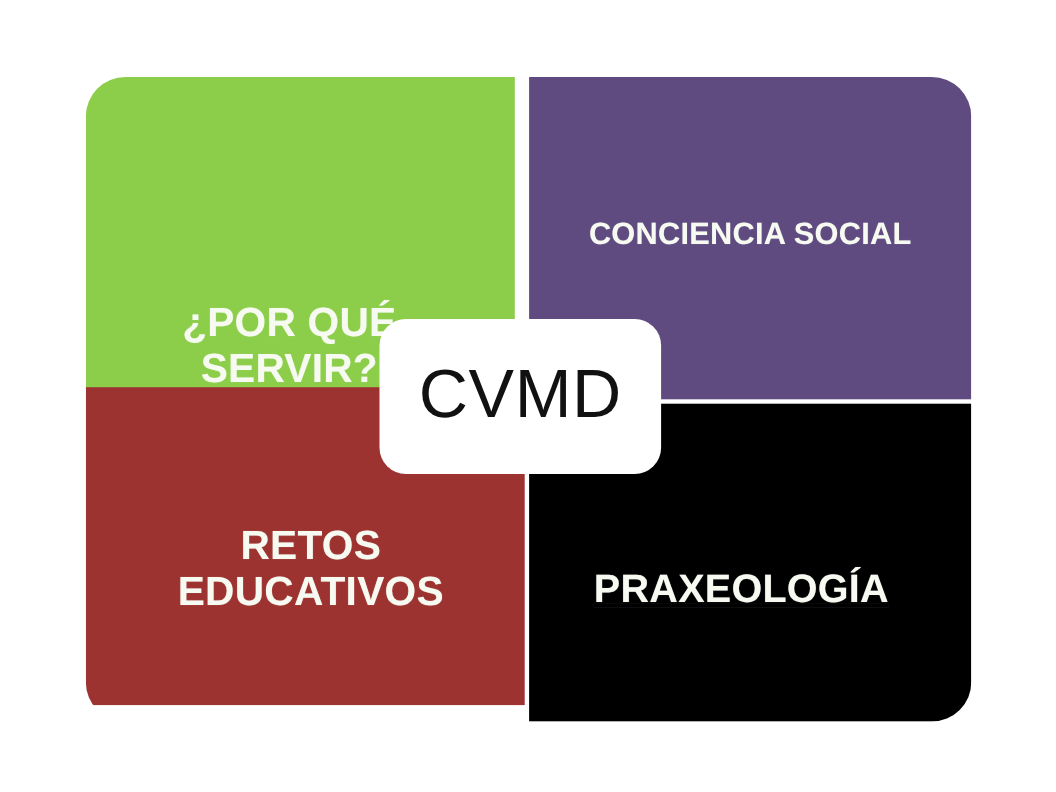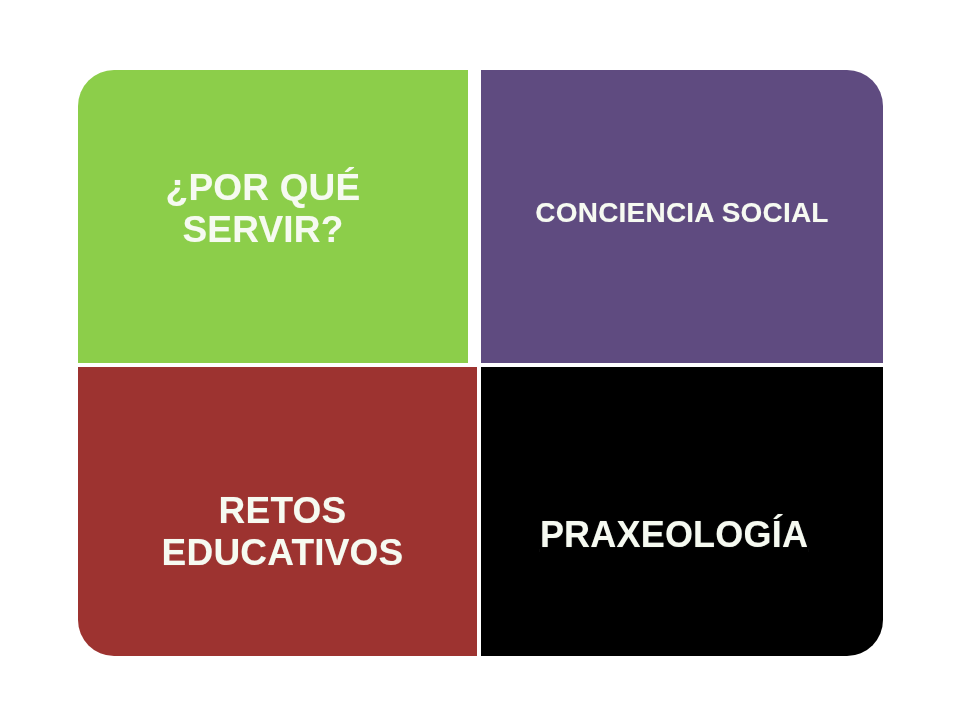--- a/index.html
+++ b/index.html
@@ -57,20 +57,21 @@
     padding: 0 10px;
   }
 
   
   #quad-why {
     left: 0;
     top: 0;
     width: 390px;
     height: 293px;
     background: #8cce4a;
+    align-items: flex-end;
   }
   #quad-why .quad-label {
     font-size: 37px;
     transform: translate(-10px, -8px);
   }
 
   
   #quad-conscience {
     left: 403px;
     top: 0;
@@ -79,21 +80,21 @@
     background: #5f4b80;
   }
   #quad-conscience .quad-label {
     font-size: 28px;
     transform: translateY(-4px);
   }
 
   
   #quad-challenges {
     left: 0;
-    top: 297px;
+    top: 282px;
     width: 399px;
     height: 289px;
     background: #9d3330;
     align-items: center;
   }
   #quad-challenges .quad-label {
     font-size: 37px;
     transform: translate(5px, 20px);
   }
 
@@ -152,14 +153,17 @@
       <div class="quad-label" style="color: rgb(246, 250, 241);">RETOS
 EDUCATIVOS</div>
     </div>
 
     <div class="quad" id="quad-praxeology" style="background: #000000; text-decoration: underline;">
       <div class="quad-label" style="color: rgb(246, 250, 241);">PRAXEOLOGÍA</div>
     </div>
 
   </div>
 
+  <div id="center-badge" style="background: rgb(255, 255, 255);">
+    <span class="badge-text" style="color: rgb(17, 17, 17);">CVMD</span>
+  </div>
 
 </div>
 
 </body></html>

